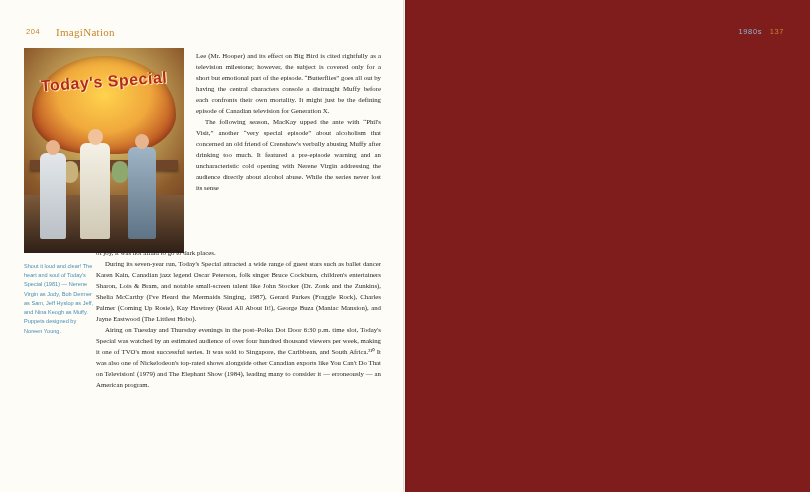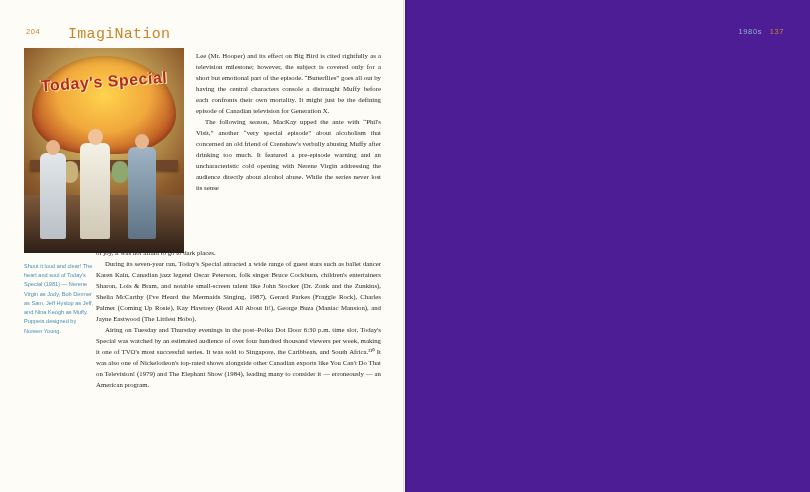--- a/index.html
+++ b/index.html
@@ -1,27 +1,27 @@
 <!DOCTYPE html>
 <html><head>
 <meta charset="utf-8">
 <style>
   html,body{margin:0;padding:0;background:#5a5a5e;}
   body{font-family:"Liberation Serif", serif;}
   .spread{position:relative;width:810px;height:492px;overflow:hidden;background:#6b6b6f;}
   .page{position:absolute;top:0;height:492px;background:#fdfcf7;}
   .page-left{left:0;width:405px;}
-  .page-right{left:405px;width:405px;background:#4c1d95;}
+  .page-right{left:405px;width:405px;background:#7f1d1d;}
   .gutter{position:absolute;left:403px;top:0;width:4px;height:492px;
     background:linear-gradient(to right,rgba(0,0,0,0.14),rgba(0,0,0,0.03) 45%,rgba(0,0,0,0.10));}
 
   
   .folio{position:absolute;font-family:"Liberation Sans", sans-serif;font-size:7.5px;color:#c8852a;letter-spacing:.6px;}
   .folio-left{left:26px;top:27px;}
-  .booktitle{position:absolute;left:68px;top:26px;font-family:Liberation Mono, monospace;font-size:15px;color:#c8852a;letter-spacing:.3px;}
+  .booktitle{position:absolute;left:56px;top:26px;font-family:Liberation Serif, serif;font-size:11px;color:#c8852a;letter-spacing:.3px;}
   .folio-right{right:26px;top:27px;}
   .decade{position:absolute;right:48px;top:27px;font-family:"Liberation Sans", sans-serif;font-size:7.5px;color:#8fb7cf;letter-spacing:.6px;}
 
   
   .photo{position:absolute;left:24px;top:48px;width:160px;height:205px;overflow:hidden;
     background:#3b2a26;}
   .photo .sky{position:absolute;inset:0;background:
      radial-gradient(circle at 50% 30%, #d9c58f 0%, #c9a95e 28%, #8c5a2b 60%, #4a2a1c 100%);}
   .photo .floor{position:absolute;left:0;right:0;bottom:0;height:58px;background:linear-gradient(#7d5a3a,#2e1f17);}
   .photo .arch{position:absolute;left:8px;top:8px;right:8px;height:98px;border-radius:50% 50% 40% 40%/60% 60% 40% 40%;

